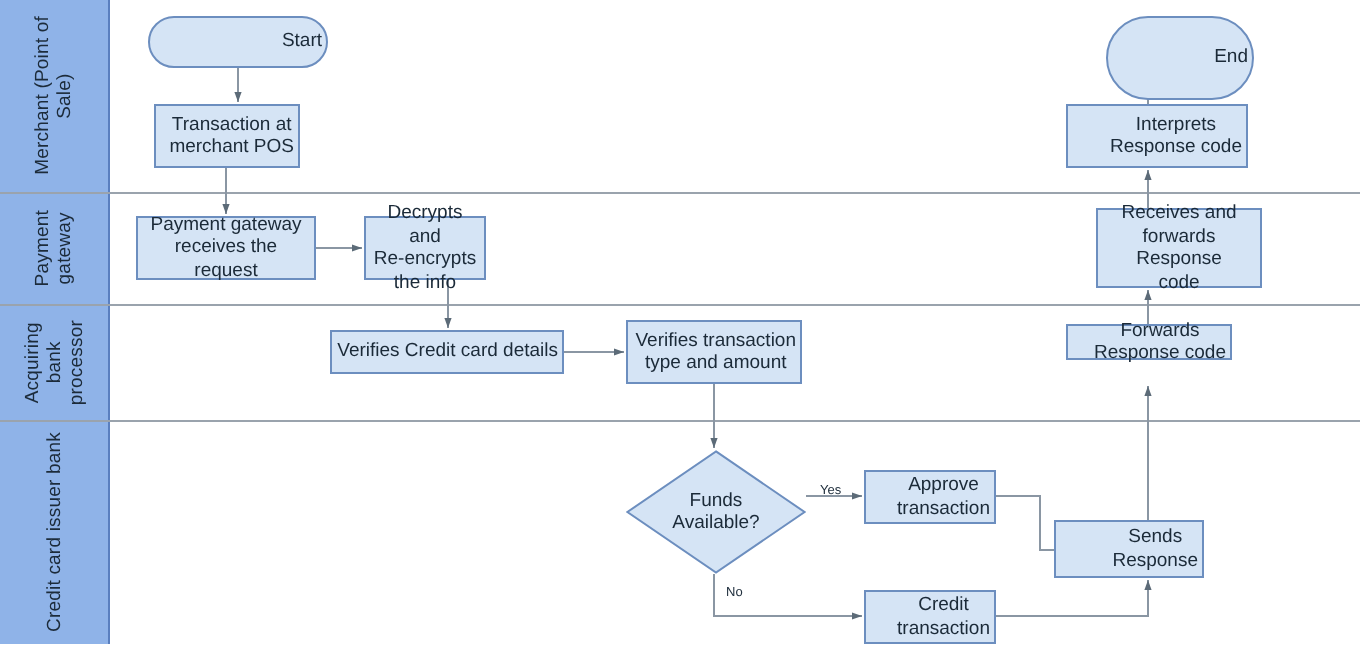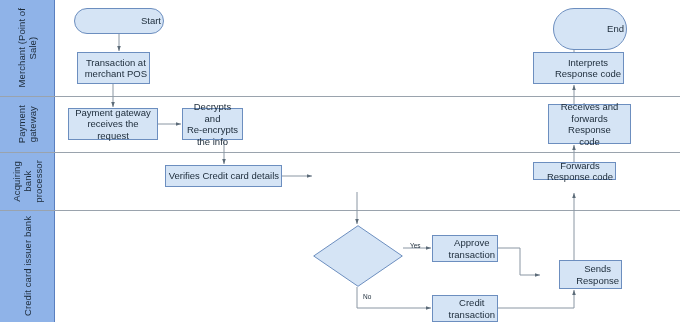--- a/index.html
+++ b/index.html
@@ -178,38 +178,44 @@
 
   <div class="node" style="left:182px;top:108px;width:61px;height:32px;">
     <span>Decrypts and
 Re-encrypts the info</span>
   </div>
 
   <div class="node" style="left:165px;top:165px;width:117px;height:22px;">
     <span>Verifies Credit card details</span>
   </div>
 
+  <div class="node" style="left:313px;top:160px;width:88px;height:32px;">
+    <span>Verifies transaction
+type and amount</span>
+  </div>
 
   <div class="diamond-wrap" style="left:313px;top:225px;width:90px;height:62px;">
     <svg class="diamond-shape" viewBox="0 0 90 62" preserveAspectRatio="none">
       <polygon points="45,0.7 89.3,31 45,61.3 0.7,31" fill="#d5e4f5" stroke="#6c8ebf" stroke-width="1"></polygon>
     </svg>
+    <span class="diamond-label">Funds
+Available?</span>
   </div>
 
   <div class="node" style="left:432px;top:235px;width:66px;height:27px;">
     <span>Approve
 transaction</span>
   </div>
 
   <div class="node" style="left:432px;top:295px;width:66px;height:27px;">
     <span>Credit
 transaction</span>
   </div>
 
-  <div class="node" style="left:559px;top:260px;width:63px;height:29px;">
+  <div class="node" style="left:527px;top:260px;width:75px;height:29px;">
     <span>Sends
 Response</span>
   </div>
 
   <div class="node" style="left:533px;top:162px;width:83px;height:18px;">
     <span>Forwards
 Response code</span>
   </div>
 
   <div class="node" style="left:548px;top:104px;width:83px;height:40px;">

